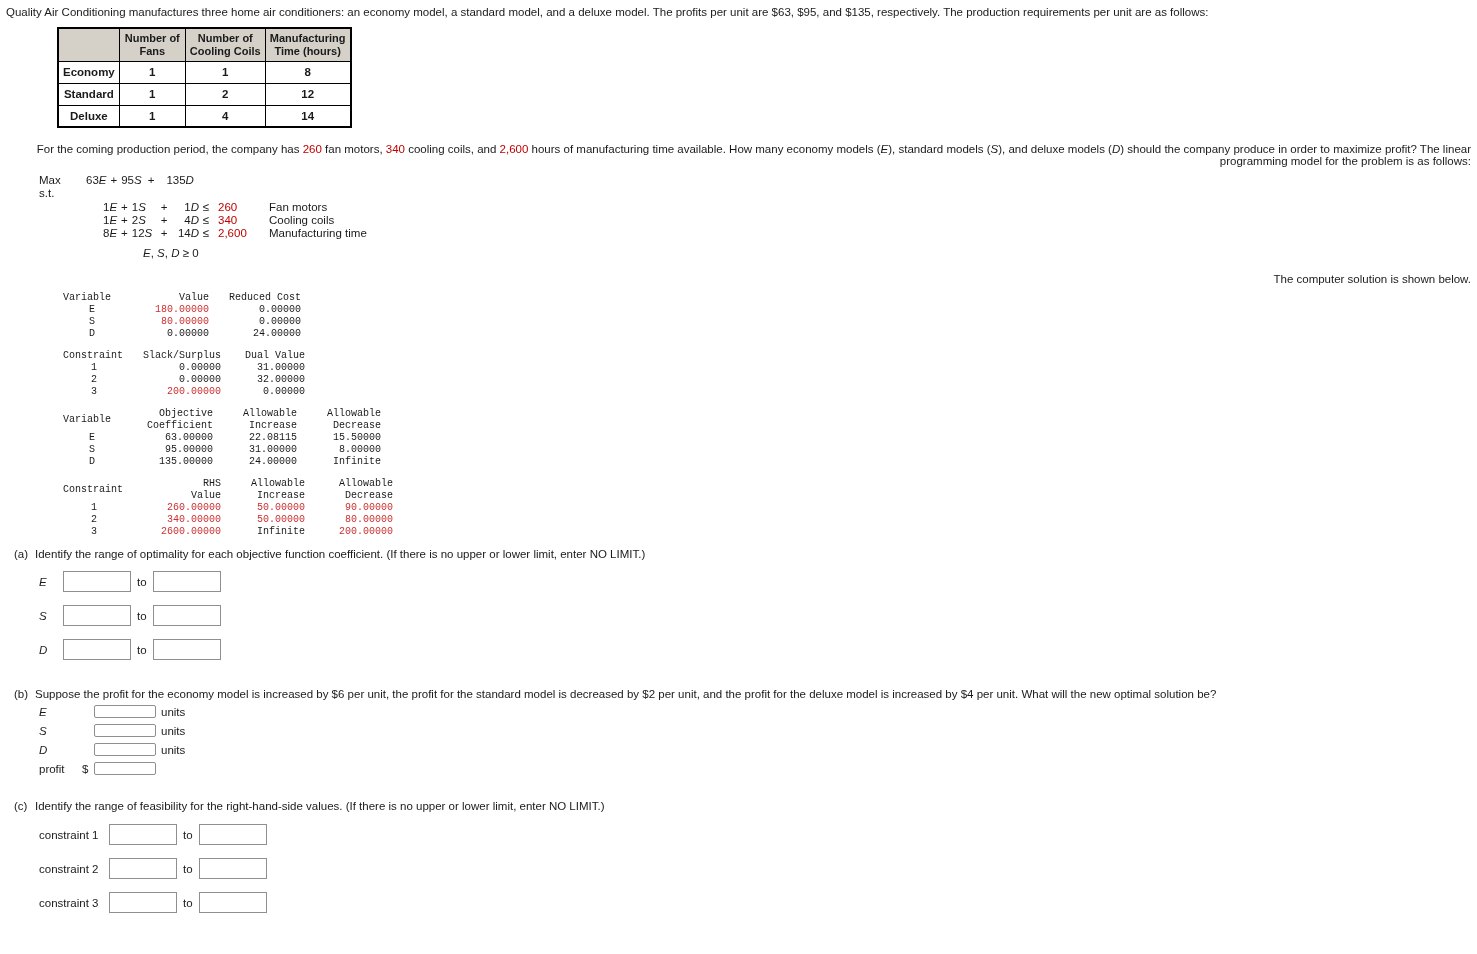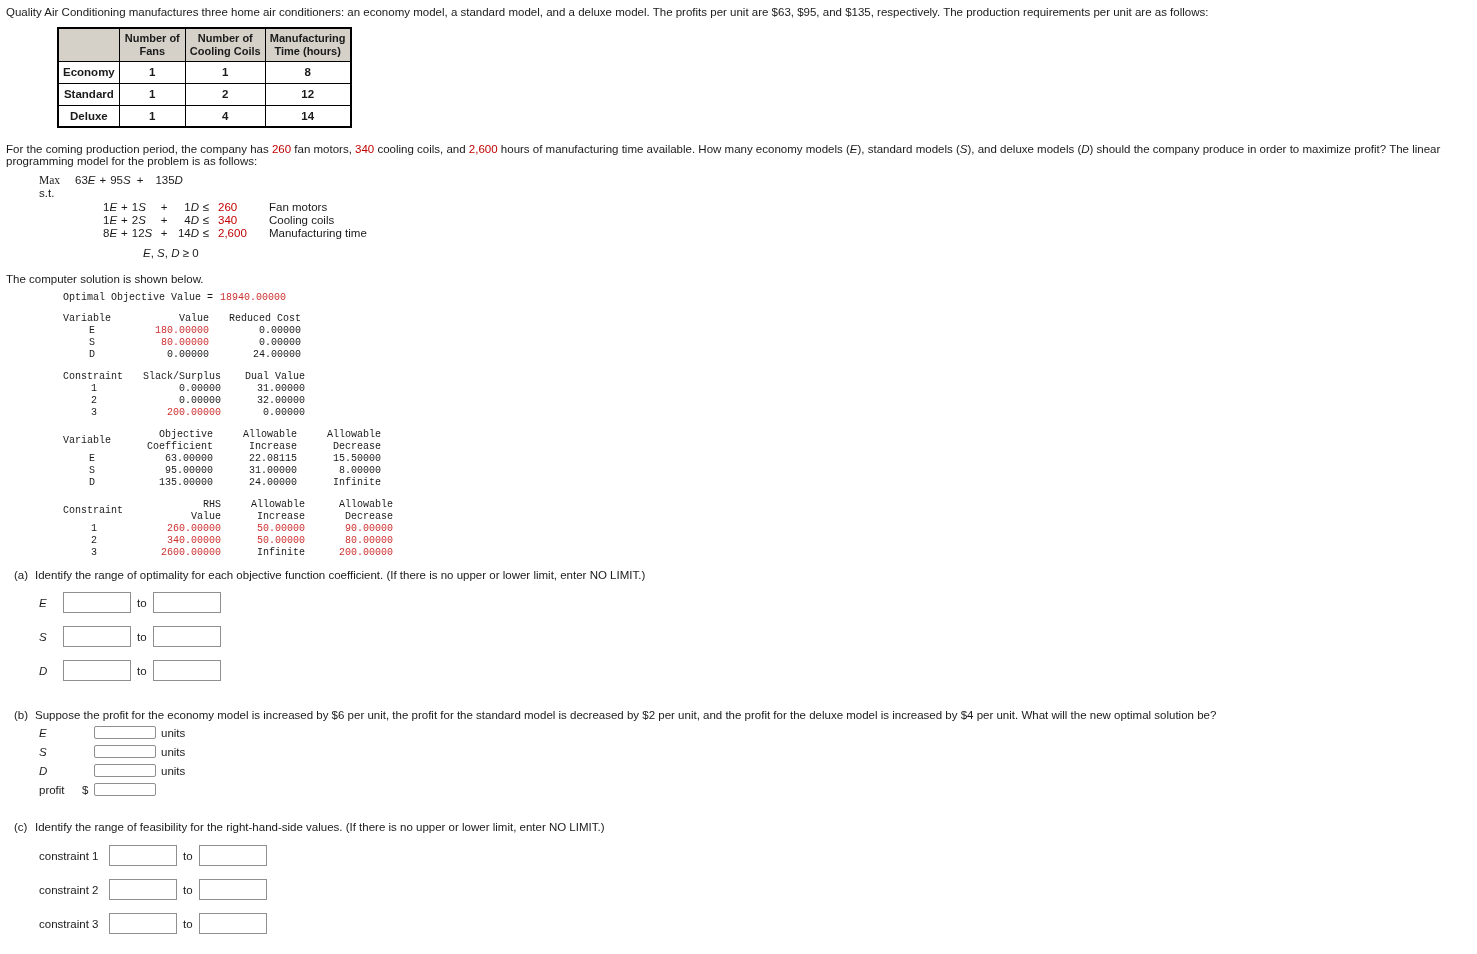--- a/index.html
+++ b/index.html
@@ -8,35 +8,35 @@
     width:1477px; height:954px; overflow:hidden;
     font-family:"Liberation Sans", sans-serif;
     font-size:11.5px; color:#1a1a1a;
   }
   .page { padding:4px 6px; }
   .red { color:#c00000; }
   .redm { color:#cc2f2f; }
   i { font-style:italic; }
   p { margin:0; }
   .intro { margin:2px 0 4px 0; }
-  .para { margin:0; }
+  .para { margin:0;text-align:right; }
 
   
   .req-table { border-collapse:collapse; border:2px solid #000; margin:9px 0 0 51px; }
   .req-table th, .req-table td { border:1px solid #000; text-align:center; vertical-align:middle; padding:1px 4px;font-weight:bold; }
   .req-table th { background:#d5d1c9; font-weight:bold; height:33px; font-size:11px; line-height:13px; }
   .req-table td { height:22px; background:#fff; }
   .col-lbl { width:50px; } .col-fans { width:66px; } .col-coils { width:80px; } .col-time { width:76px; }
 
   .q2 { margin-top:15px; }
 
   
   .lp { margin:7px 0 0 33px; }
   .lp-row { display:flex; }
-  .lp-max { width:36px;font-family:Liberation Serif, serif; }
+  .lp-max { width:47px; }
   .op { margin:0 4px; }
   .op-wide { margin:0 4px 0 6px; padding-right:8px; }
   .lp-st { margin-top:1px; }
   .lp-cons { border-collapse:collapse; margin:2px 0 0 64px; }
   .lp-cons td { padding:0 0 1px 0; line-height:12px; }
   .t-l { text-align:left; min-width:54px; }
   .t-c { text-align:center; width:14px; }
   .t-r { text-align:right; width:28px; }
   .t-red { width:44px; padding-left:5px !important; }
   .t-lbl { padding-left:12px !important; }
@@ -151,21 +151,20 @@
         <td class="t-lbl">Manufacturing time</td>
       </tr>
     </tbody>
       </table>
     <div class="lp-nonneg"><i>E</i><span>, </span><i>S</i><span>, </span><i>D</i><span> ≥ 0</span></div>
   </div>
 
   <p class="para solintro">The computer solution is shown below.</p>
 
   <div class="sol mono">
-    <div class="sol-title"><span>Optimal Objective Value =</span><span class="redm">18940.00000</span></div>
 
     <table class="mono-t">
       <colgroup>
           <col style="width:58px">
           <col style="width:88px">
           <col style="width:92px">
         </colgroup>
       <tbody>
           <tr>
         <th class="l">Variable</th>

